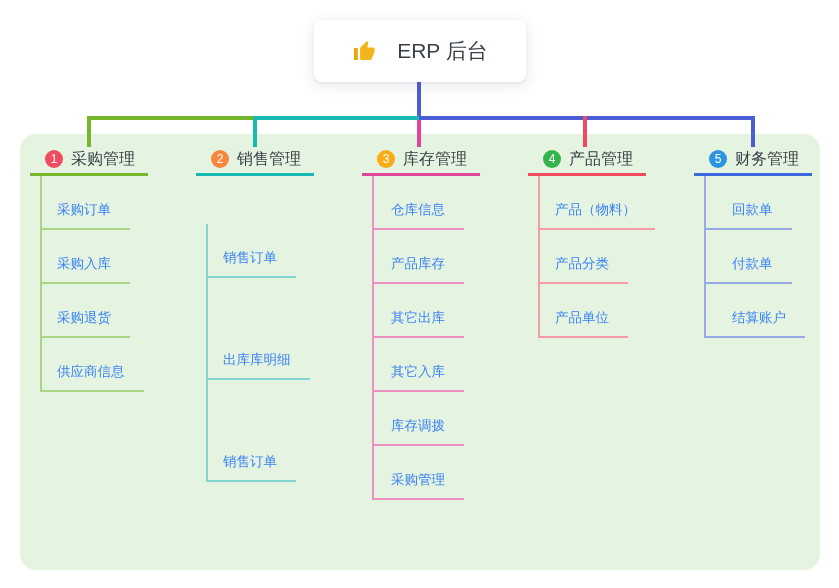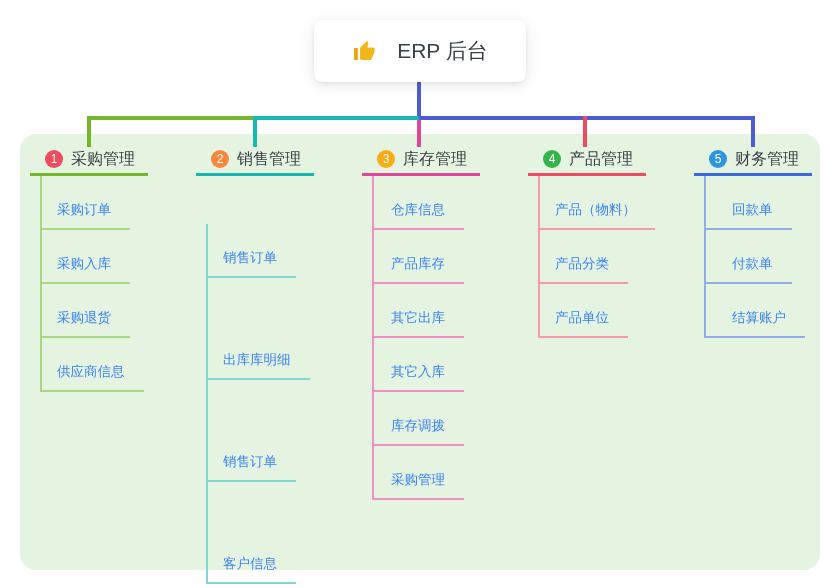--- a/index.html
+++ b/index.html
@@ -112,21 +112,20 @@
   <div class="branch pos-2 c-2">
     <div class="branch-title">
       <span class="badge">2</span>
       <span>销售管理</span>
     </div>
     <div class="children">
       <div class="trunk"></div>
       <div class="child">销售订单</div>
       <div class="child">出库库明细</div>
       <div class="child">销售订单</div>
-      <div class="child">客户信息</div>
     </div>
   </div>
 
   <div class="branch pos-3 c-3">
     <div class="branch-title">
       <span class="badge">3</span>
       <span>库存管理</span>
     </div>
     <div class="children">
       <div class="trunk"></div>

